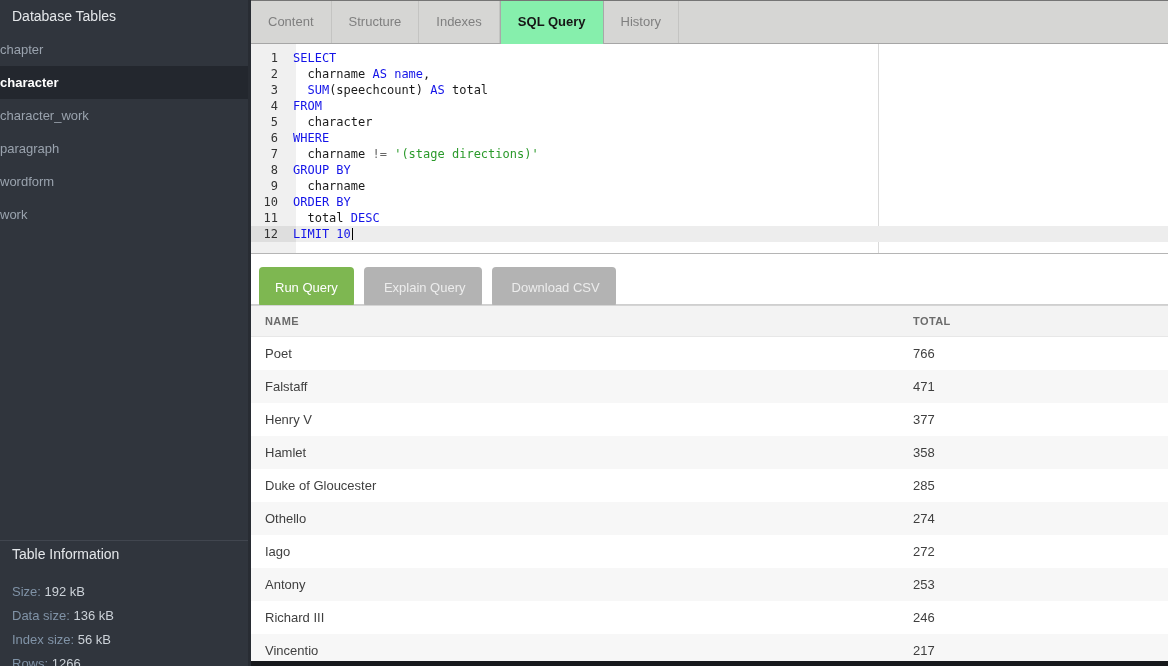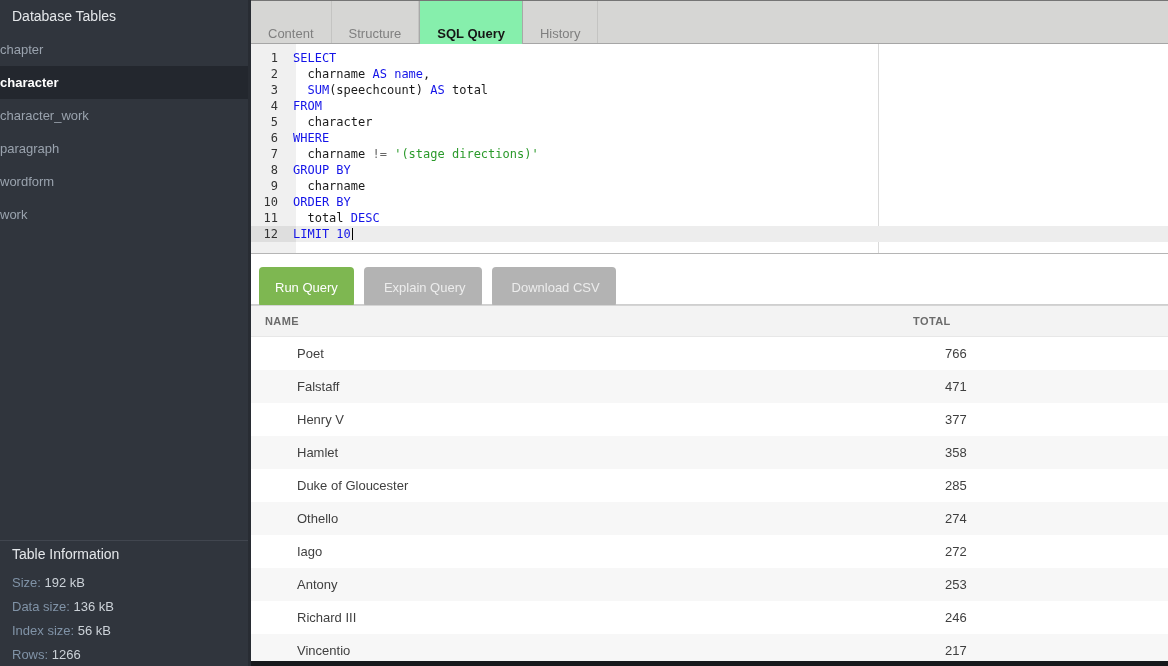--- a/index.html
+++ b/index.html
@@ -8,31 +8,31 @@
 
   .app { width:1168px; height:666px; display:flex; position:relative; background:#fff; }
 
   
   .sidebar { width:248px; flex:none; background:#30353d; position:relative; overflow:hidden; }
   .sidebar-title { height:33px; line-height:33px; padding-left:12px; color:#e4e7ea; font-size:14px; }
   .table-list { list-style:none; }
   .table-item { height:33px; line-height:33px; padding-left:0; font-size:13px; color:#9aa3ae; cursor:pointer; }
   .table-item.selected { background:#23272e; color:#ffffff; font-weight:bold; }
   .table-info { position:absolute; top:540px; left:0; right:0; border-top:1px solid #41464f; padding:6px 12px 0 12px; }
-  .info-title { font-size:14px; color:#e4e7ea; height:15px; line-height:15px; margin-bottom:14px; }
+  .info-title { font-size:14px; color:#e4e7ea; height:15px; line-height:15px; margin-bottom:23px; }
   .info-stat { font-size:13px; height:14px; line-height:14px; margin-bottom:10px; white-space:nowrap; }
   .info-stat .stat-label { color:#8093a7; }
   .info-stat .stat-value { color:#ccd2d8; }
 
   
   .content { flex:1; min-width:0; display:flex; flex-direction:column; position:relative; background:#fff; border-left:3px solid #282c33; }
 
   
   .tabbar { height:44px; flex:none; background:#d6d6d4; border-top:1px solid #757575; border-bottom:1px solid #a6a6a6; display:flex; align-items:stretch; }
-  .tab { padding:12px 17px; line-height:42px; font-size:13px; color:#7f7f7f; border-right:1px solid #c4c4c2; cursor:pointer; white-space:nowrap; }
+  .tab { padding:0 17px; line-height:42px; font-size:13px; color:#7f7f7f; border-right:1px solid #c4c4c2; cursor:pointer; white-space:nowrap; }
   .tab.active { background:#86efac; color:#161616; font-weight:bold; border-left:1px solid #a8a8a8; border-right:1px solid #a8a8a8; margin-bottom:-1px; }
 
   
   .editor { height:210px; flex:none; position:relative; overflow:hidden; cursor:text;
             background:linear-gradient(to right, #f0f0f0 45px, #ffffff 45px);
             border-bottom:1px solid #b5b5b5; padding-top:6px;
             font-family:"DejaVu Sans Mono", monospace; font-size:12px; }
   .editor-divider { position:absolute; top:0; bottom:0; left:627px; width:1px; background:#dadada; }
   .line { display:flex; height:16px; line-height:16px; position:relative; z-index:1; }
   .line.current { background:linear-gradient(to right, #dedede 45px, #ededed 45px); }
@@ -49,21 +49,21 @@
   .toolbar { height:51px; flex:none; background:#fff; border-bottom:1px solid #cfcfcf; padding:13px 0 0 8px; display:flex; gap:10px; }
   .btn { height:40px; border:none; border-radius:4px; font-size:13px; padding:0 16px; font-family:inherit; cursor:pointer; }
   .btn-primary { background:#7eb751; color:#ffffff; }
   .btn-gray { background:#b3b3b3; color:#ececec;padding-left:20px; }
 
   
   .results { flex:1; overflow:hidden; background:#fff; }
   .thead { height:32px; background:#f3f3f3; border-top:1px solid #d4d4d4; border-bottom:1px solid #e7e7e7;
            display:grid; grid-template-columns:662px 1fr; align-items:center;
            font-size:11px; font-weight:bold; color:#6b6b6b; letter-spacing:0.4px; }
-  .trow { height:33px; display:grid; grid-template-columns:662px 1fr; align-items:center; font-size:13px; color:#3f3f3f;padding-left:32px; }
+  .trow { height:33px; display:grid; grid-template-columns:662px 1fr; align-items:center; font-size:13px; color:#3f3f3f; }
   .tbody .trow:nth-child(even) { background:#f7f7f7; }
   .c1 { padding-left:14px; }
 
   .bottom-strip { position:absolute; left:0; right:0; bottom:0; height:5px; background:#17191c; }
 </style>
 </head>
 <body>
 
 <div class="app">
 
@@ -87,20 +87,21 @@
           <div class="info-stat"><span class="stat-label">Rows: </span><span class="stat-value">1266</span></div>
         </div>
     </div>
   </aside>
 
   <main class="content">
 
     <div class="tabbar" id="tabbar">
         <div class="tab">Content</div>
         <div class="tab">Structure</div>
+        <div class="tab">Indexes</div>
         <div class="tab active">SQL Query</div>
         <div class="tab">History</div>
       </div>
 
     <div class="editor" id="editor">
       <div class="editor-divider"></div>
     <div class="line">
           <span class="ln">1</span>
           <span class="code"><span class="tok-k">SELECT</span></span>
         </div>

